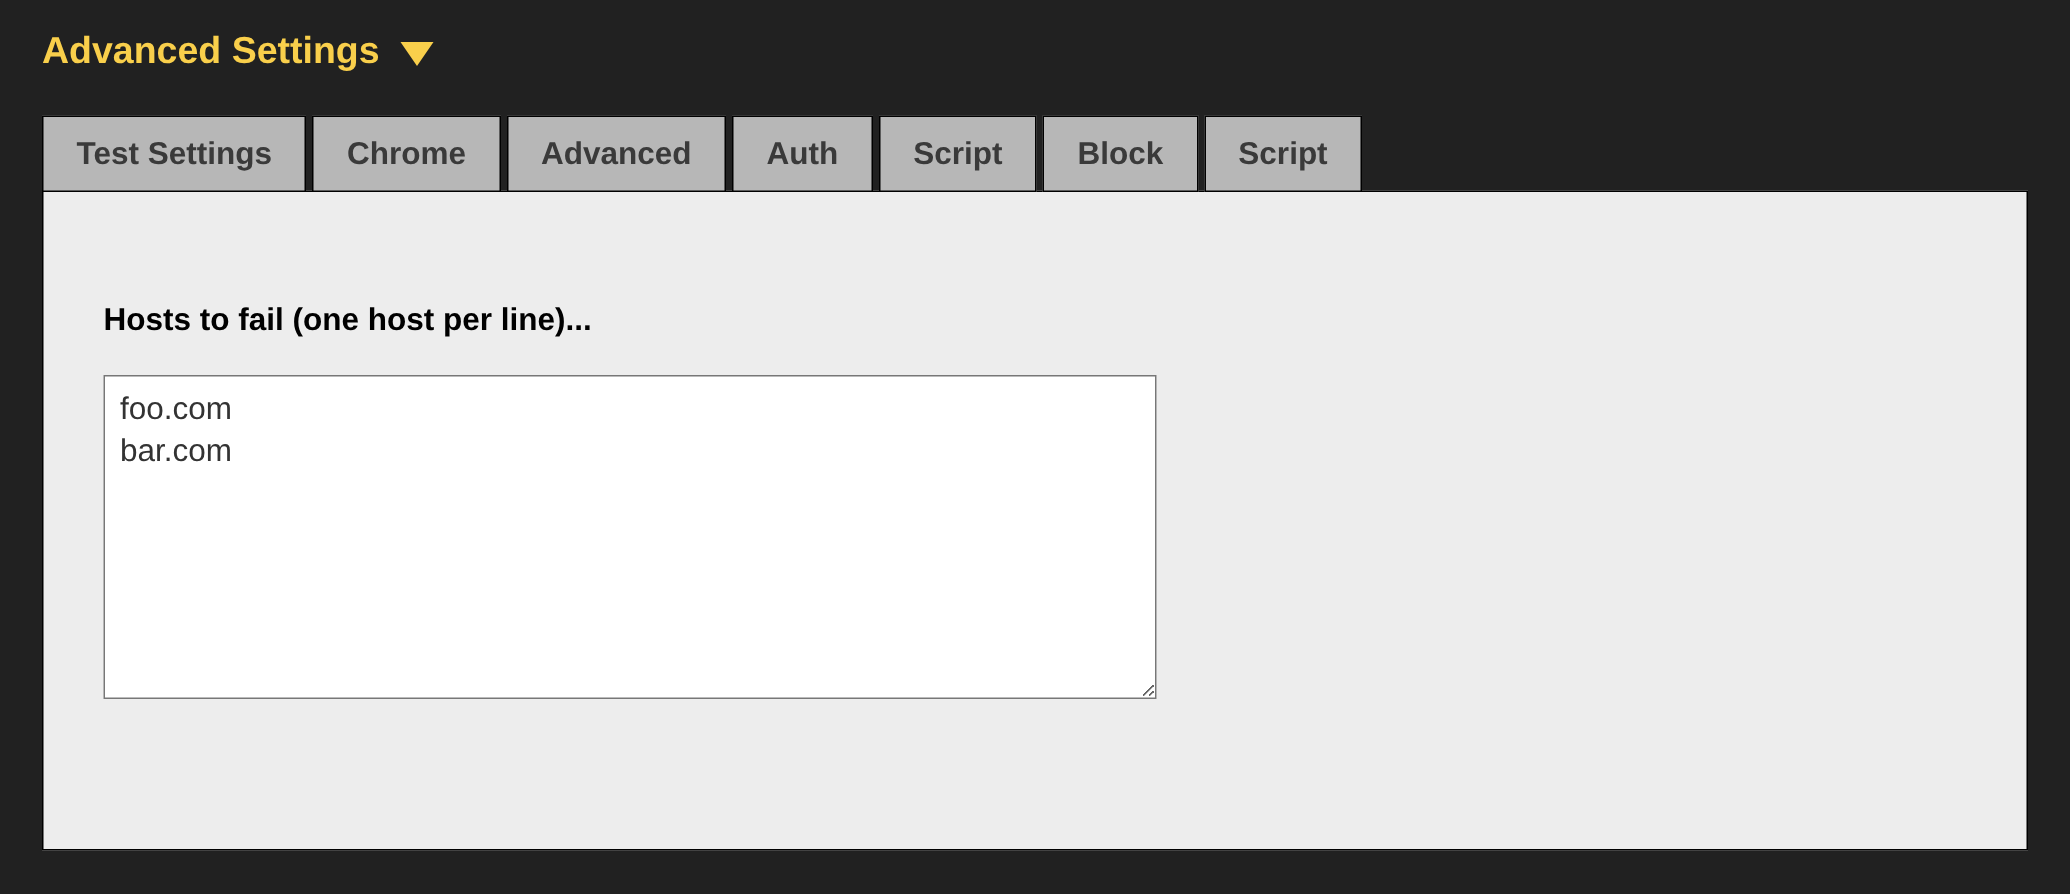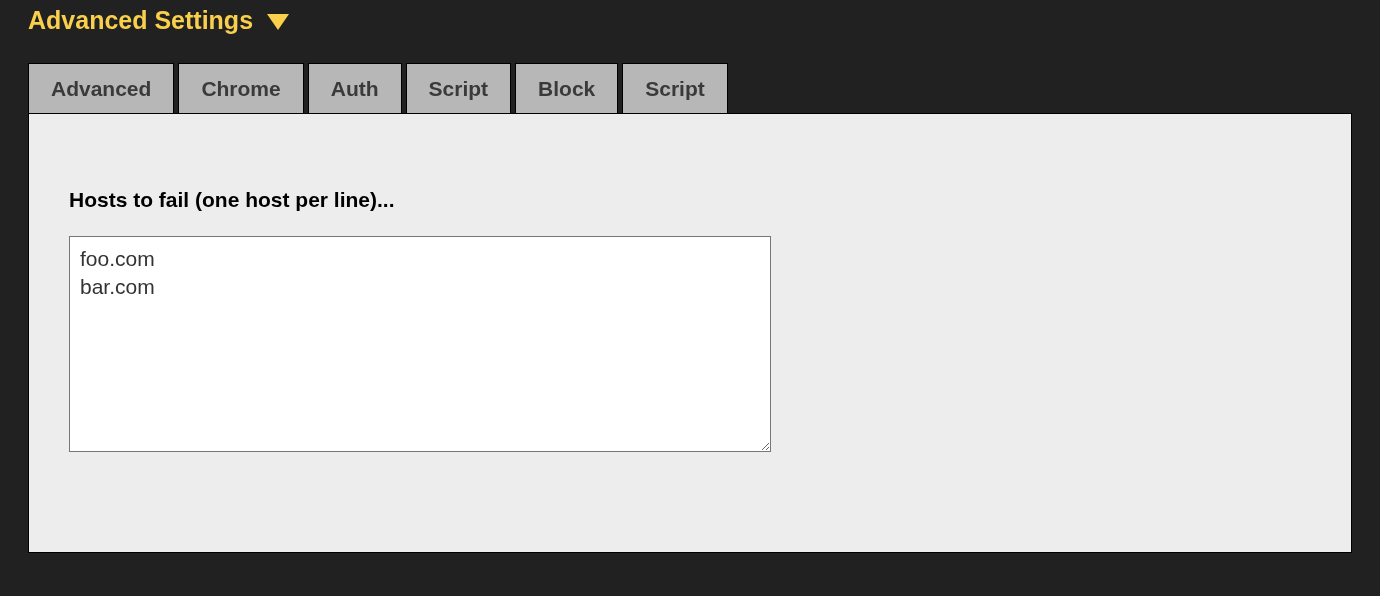--- a/index.html
+++ b/index.html
@@ -3,21 +3,21 @@
   <meta charset="utf-8">
   <style>
     * { margin:0; padding:0; box-sizing:border-box; }
     body {
       background:#212121;
       font-family: "Helvetica Neue", Helvetica, Arial, sans-serif;
       width:1380px;
       height:596px;
       overflow:hidden;
     }
-    .container { padding:6px 28px 28px 28px; }
+    .container { padding:20px 28px 28px 28px; }
 
     .panel-header {
       display:flex;
       align-items:center;
       gap:14px;
       cursor:pointer;
       margin-bottom:28px;
     }
     .panel-header h2 {
       color:#f9cf4b;
@@ -114,22 +114,23 @@
 <body>
 
 <div class="container">
 
   <div class="panel-header">
     <h2>Advanced Settings</h2>
     <span class="chevron"></span>
   </div>
 
   <div class="tabs">
+    <div class="tab">Test Settings</div>
+    <div class="tab">Chrome</div>
     <div class="tab">Advanced</div>
-    <div class="tab">Chrome</div>
     <div class="tab">Auth</div>
     <div class="tab">Script</div>
     <div class="tab">Block</div>
     <div class="tab">Script</div>
   </div>
 
   <div class="panel-body">
 
 
     <p class="field-label">Hosts to fail (one host per line)...</p>

